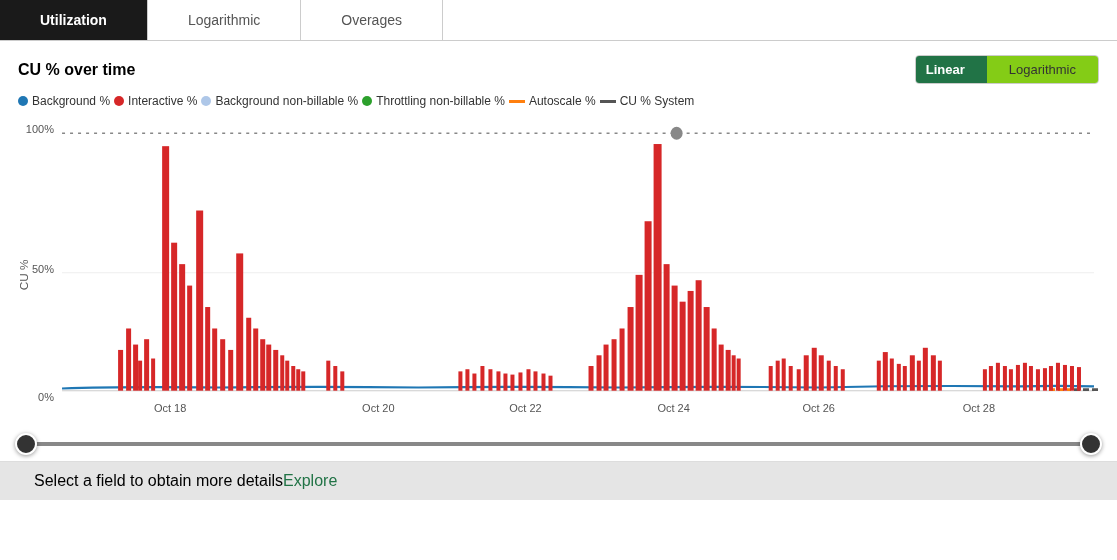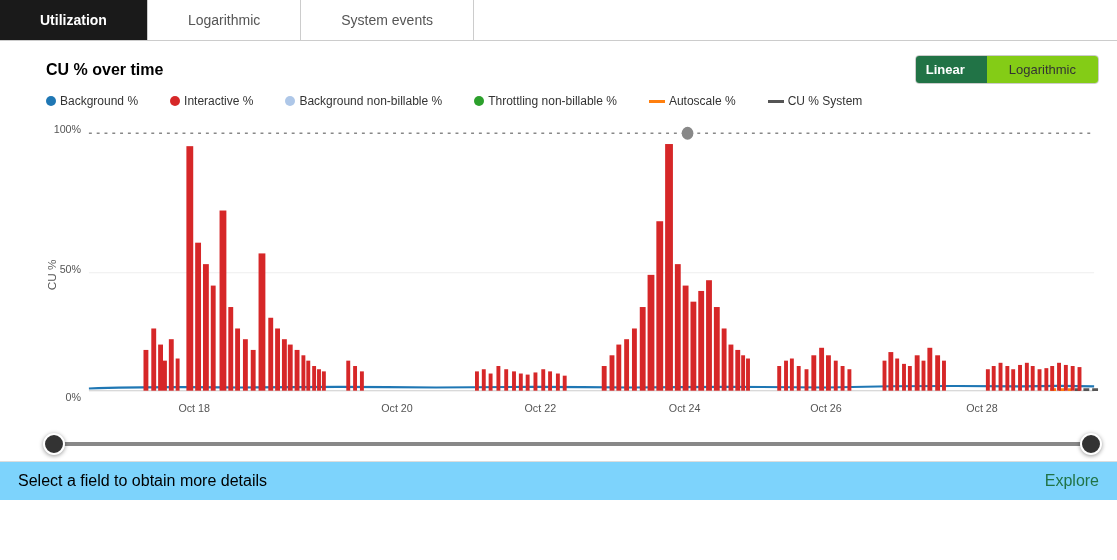--- a/index.html
+++ b/index.html
@@ -19,21 +19,21 @@
       border-right: 1px solid #ccc;
       white-space: nowrap;
     }
     .tab.active {
       background: #1a1a1a;
       color: #fff;
       font-weight: 600;
     }
 
     
-    .main { flex: 1; display: flex; flex-direction: column; padding: 14px 18px 0 18px; margin-left: 28px; }
+    .main { flex: 1; display: flex; flex-direction: column; padding: 14px 18px 0 18px; }
 
     
     .header-row {
       display: flex;
       align-items: center;
       justify-content: space-between;
       margin-bottom: 10px;
     }
     .chart-title { font-size: 16px; font-weight: 600; color: #000; }
 
@@ -45,21 +45,21 @@
       border: none;
       background: #84cc16;
       color: #333;
     }
     .scale-btn.active { background: #217346; color: #fff; font-weight: 600; padding-left: 10px; }
 
     
     .legend {
       display: flex;
       align-items: center;
-      gap: 32px;
+      gap: 4px;
       font-size: 12px;
       color: #333;
       margin-bottom: 6px;
       flex-wrap: nowrap;
     }
     .legend-item { display: flex; align-items: center; gap: 4px; white-space: nowrap; }
     .legend-dot {
       width: 10px; height: 10px; border-radius: 50%;
       display: inline-block; flex-shrink: 0;
     }
@@ -103,44 +103,44 @@
       border: 2px solid #fff;
       box-shadow: 0 1px 4px rgba(0,0,0,0.4);
     }
     .slider-thumb.left { left: 0%; }
     .slider-thumb.right { left: 100%; }
 
     
     .bottom-bar {
       display: flex;
       align-items: center;
-      justify-content: space-between;
-      background: #7dd3fc;
-      padding: 10px 18px;
+      justify-content: flex-start;
+      background: #e5e5e5;
+      padding: 10px 34px;
       border-top: 1px solid #ddd;
     }
     .bottom-text { font-size: 16px; color: #000; }
     .explore-btn {
       font-size: 16px;
       color: #217346;
       font-weight: 400;
       background: transparent;
       border: none;
       cursor: pointer;
     }
   </style>
 </head>
 <body>
 
 <div class="container">
 
   <div class="tabs">
     <button class="tab active">Utilization</button>
     <button class="tab">Logarithmic</button>
-    <button class="tab">System events</button>
+    <button class="tab">Overages</button>
   </div>
 
   <div class="main">
 
     <div class="header-row">
       <span class="chart-title">CU % over time</span>
       <div class="scale-toggle">
         <button class="scale-btn active">Linear</button>
         <button class="scale-btn">Logarithmic</button>
       </div>

